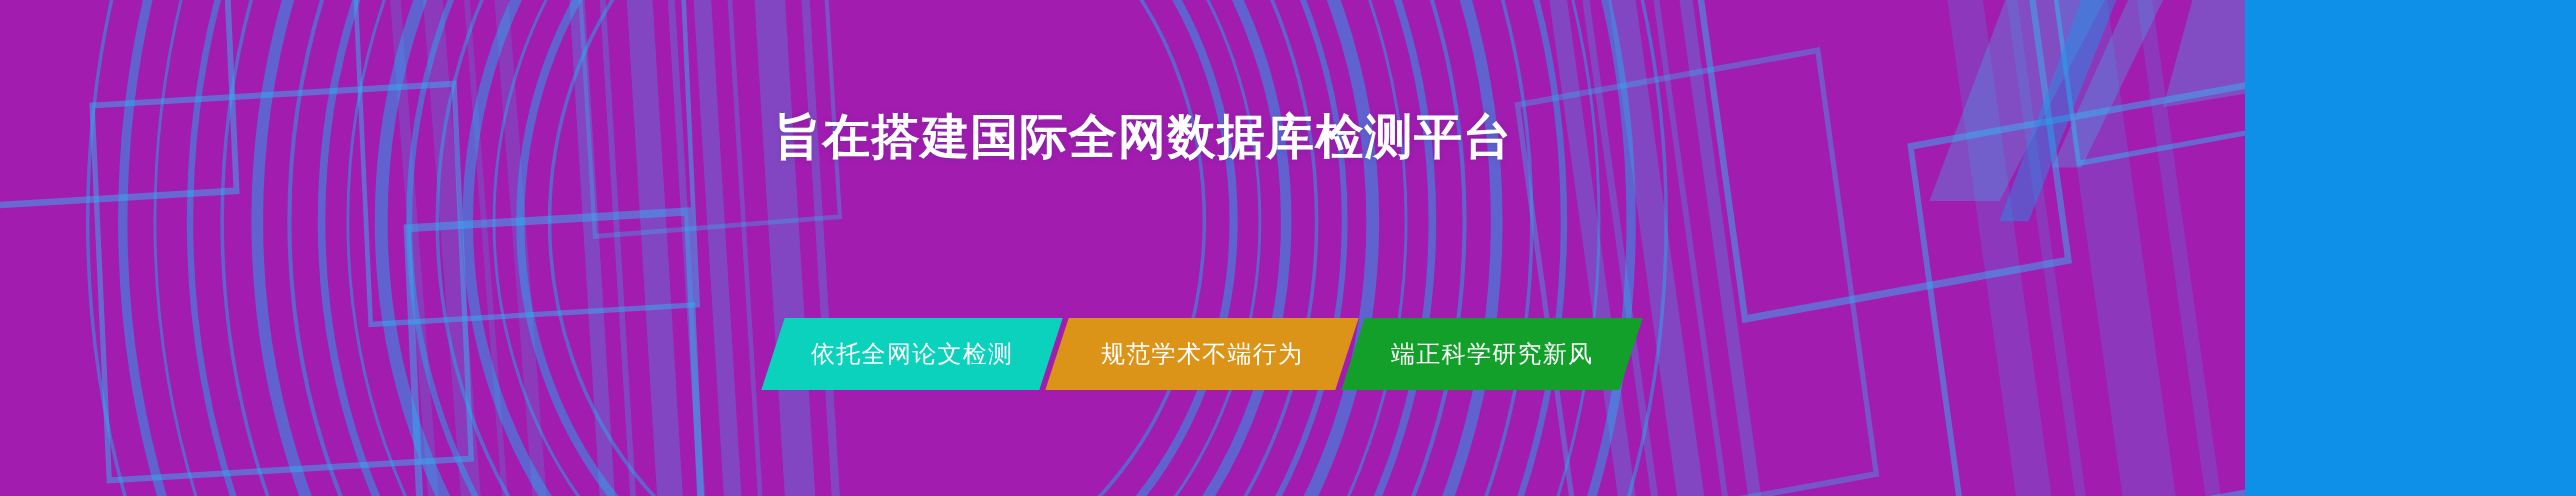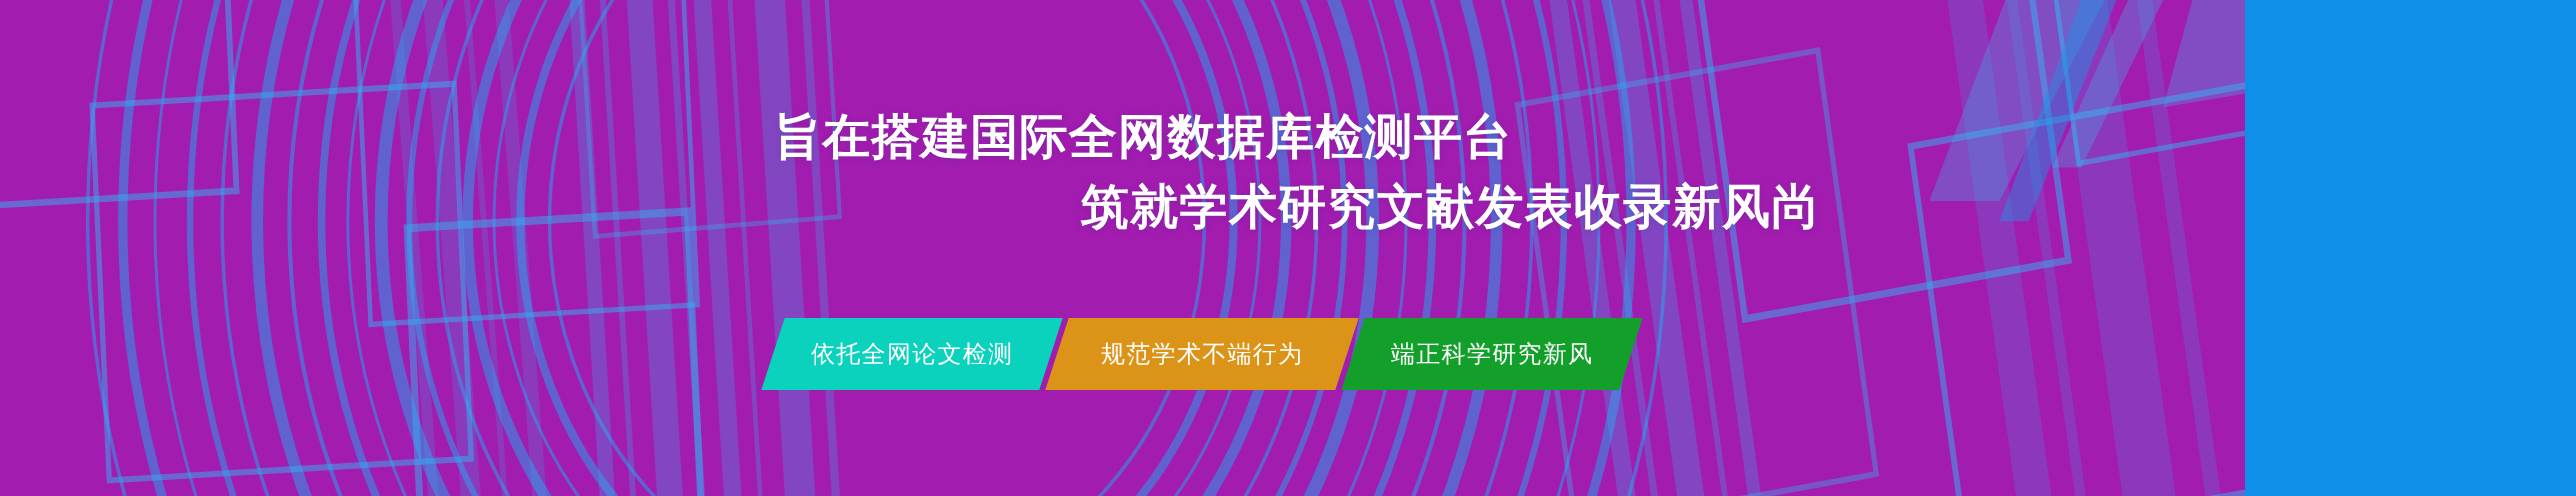--- a/index.html
+++ b/index.html
@@ -181,21 +181,20 @@
       <polygon points="3640,0 3700,0 3560,250 3510,250"></polygon>
       <polygon points="3750,0 3840,0 3840,140 3700,160"></polygon>
     </g>
     <g fill="#1b93e6" fill-opacity="0.45">
       <polygon points="3560,0 3620,0 3470,330 3420,330"></polygon>
     </g>
   </svg>
 
   <div class="headline">
     <div class="headline-line line-1">旨在搭建国际全网数据库检测平台</div>
-    <div class="headline-line line-2">筑就学术研究文献发表收录新风尚</div>
   </div>
 
   <div class="tag-row">
     <div class="tag tag-0">
       <span class="tag-label">依托全网论文检测</span>
     </div>
     <div class="tag tag-1">
       <span class="tag-label">规范学术不端行为</span>
     </div>
     <div class="tag tag-2">

